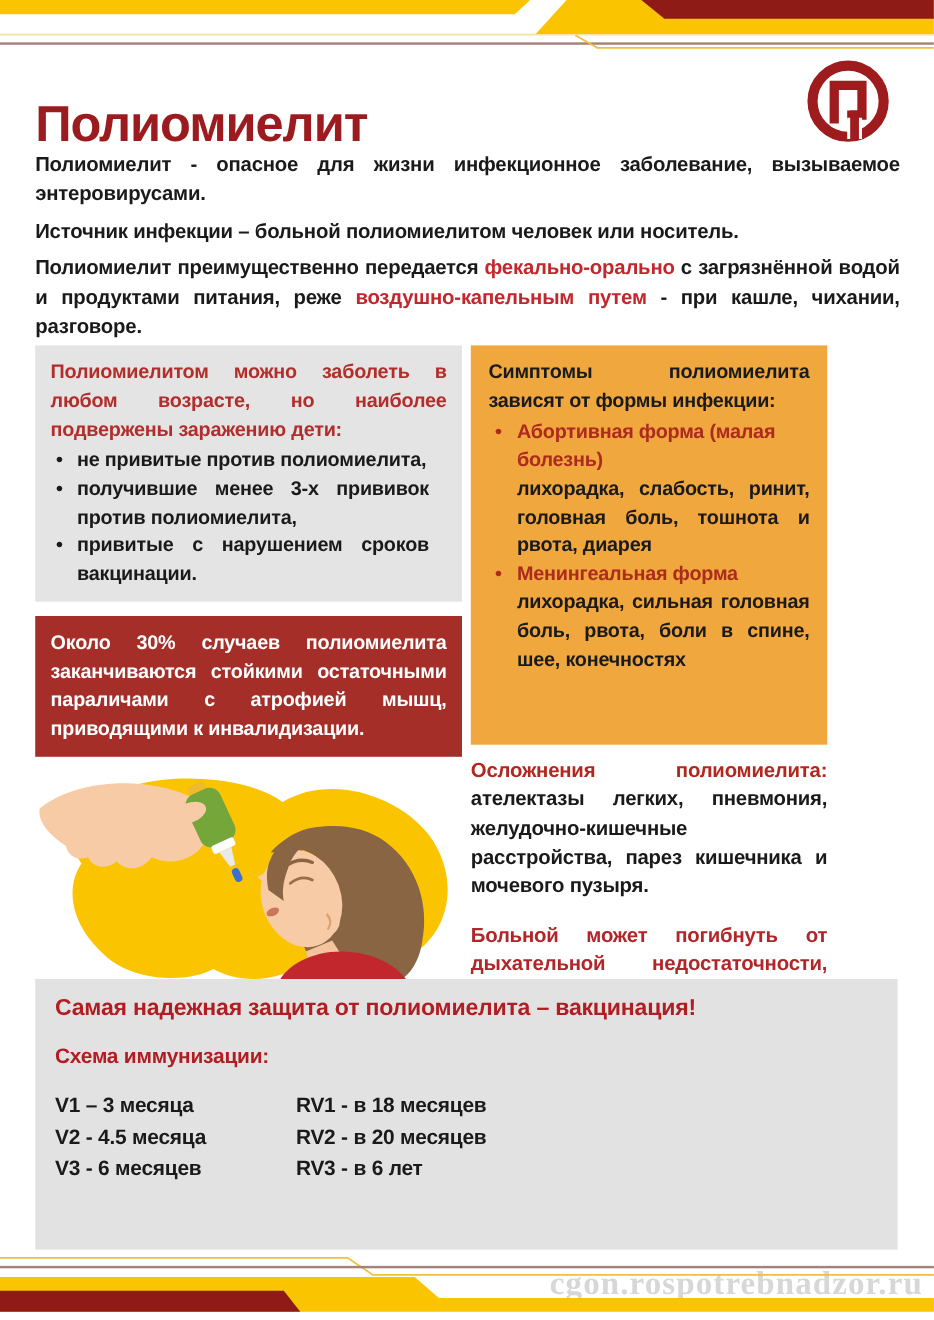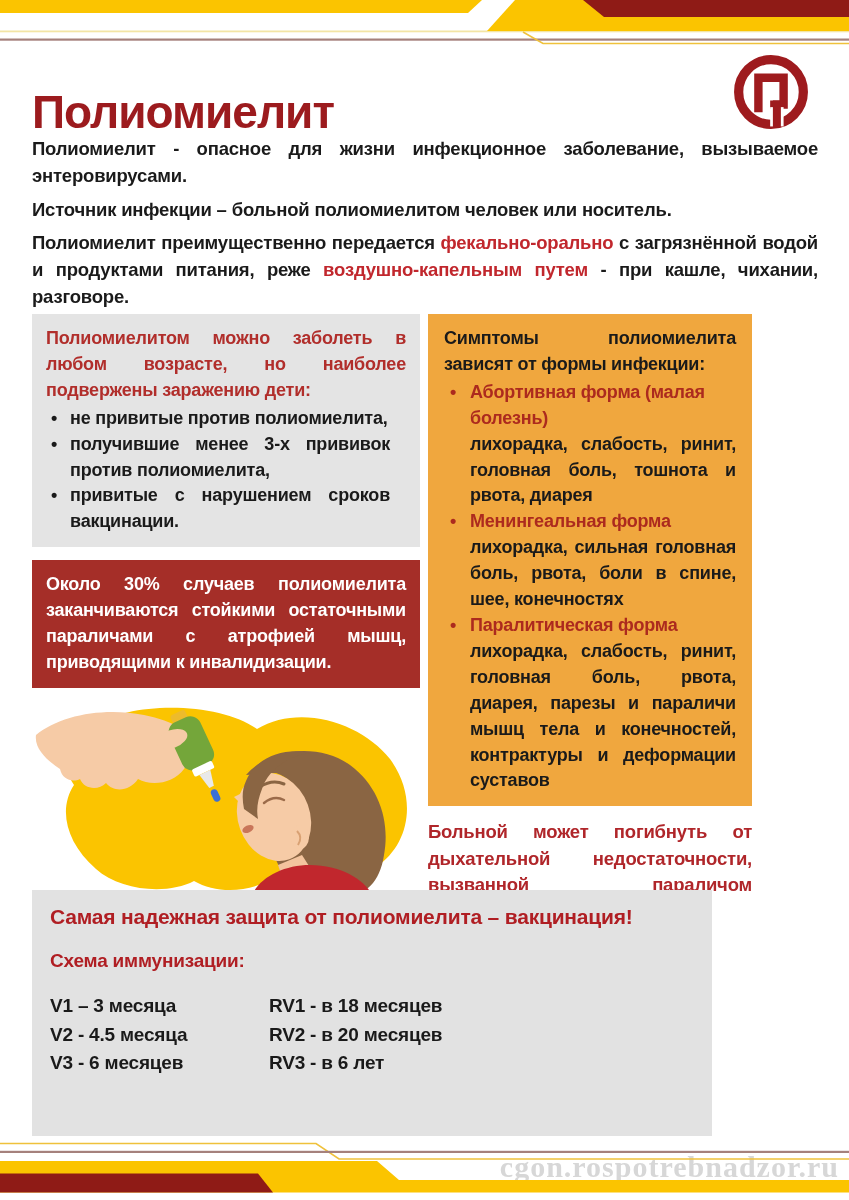--- a/index.html
+++ b/index.html
@@ -34,21 +34,21 @@
   .symptoms-heading{margin:0;}
   ul.symptoms{margin:2px 0 0 0;padding:0;list-style:none;}
   ul.symptoms li{position:relative;padding-left:26px;margin:0;}
   ul.symptoms li::before{content:"\2022";position:absolute;left:6px;top:0;color:#ac2a1e;}
   .form-title{color:#ac2a1e;display:block;text-align:left;}
   .complications{margin-top:10px;font-size:18.5px;line-height:1.42;letter-spacing:-0.2px;}
   .comp-label{color:#b2271e;}
   .warning{margin-top:13px;color:#b0262a;font-size:18.5px;line-height:1.42;letter-spacing:-0.2px;}
   
   .vaccination-box{
-    left:32px;top:890px;width:680px;height:246px;background:#e2e2e2;
+    left:32px;top:890px;width:784px;height:246px;background:#e2e2e2;
     box-sizing:border-box;padding:15px 18px;letter-spacing:-0.2px;
   }
   .vax-heading{color:#b01e23;font-size:21px;margin:0;}
   .vax-sub{color:#b01e23;font-size:19px;margin:21px 0 0 0;}
   .schedule{margin-top:21px;display:grid;grid-template-columns:219px 1fr;row-gap:3px;font-size:19px;line-height:1.35;}
   .vax-note{margin-top:17px;color:#9f2425;font-size:19px;line-height:1.4;}
   
   .top-deco{left:0;top:0;}
   .bottom-deco{left:0;top:1140px;}
   .watermark{
@@ -132,26 +132,23 @@
     <p class="symptoms-heading j">Симптомы полиомиелита зависят от формы инфекции:</p>
     <ul class="symptoms">
       <li>
         <span class="form-title">Абортивная форма (малая болезнь)</span>
         <span class="j" style="display:block">лихорадка, слабость, ринит, головная боль, тошнота и рвота, диарея</span>
       </li>
       <li>
         <span class="form-title">Менингеальная форма</span>
         <span class="j" style="display:block">лихорадка, сильная головная боль, рвота, боли в спине, шее, конечностях</span>
       </li>
-      <li>
-        <span class="form-title">Паралитическая форма</span>
-        <span class="j" style="display:block">лихорадка, слабость, ринит, головная боль, рвота, диарея, парезы и параличи мышц тела и конечностей, контрактуры и деформации суставов</span>
-      </li>
     </ul>
   </div>
+  <p class="complications j"><span class="comp-label">Осложнения полиомиелита:</span> <span>ателектазы легких, пневмония, желудочно-кишечные расстройства, парез кишечника и мочевого пузыря.</span></p>
   <p class="warning j">Больной может погибнуть от дыхательной недостаточности, вызванной параличом дыхательных мышц.</p>
 </div>
 
 <div class="abs vaccination-box">
   <p class="vax-heading">Самая надежная защита от полиомиелита – вакцинация!</p>
   <p class="vax-sub">Схема иммунизации:</p>
   <div class="schedule">
     <span>V1 – 3 месяца</span>
     <span>RV1 - в 18 месяцев</span>
     <span>V2 - 4.5 месяца</span>

